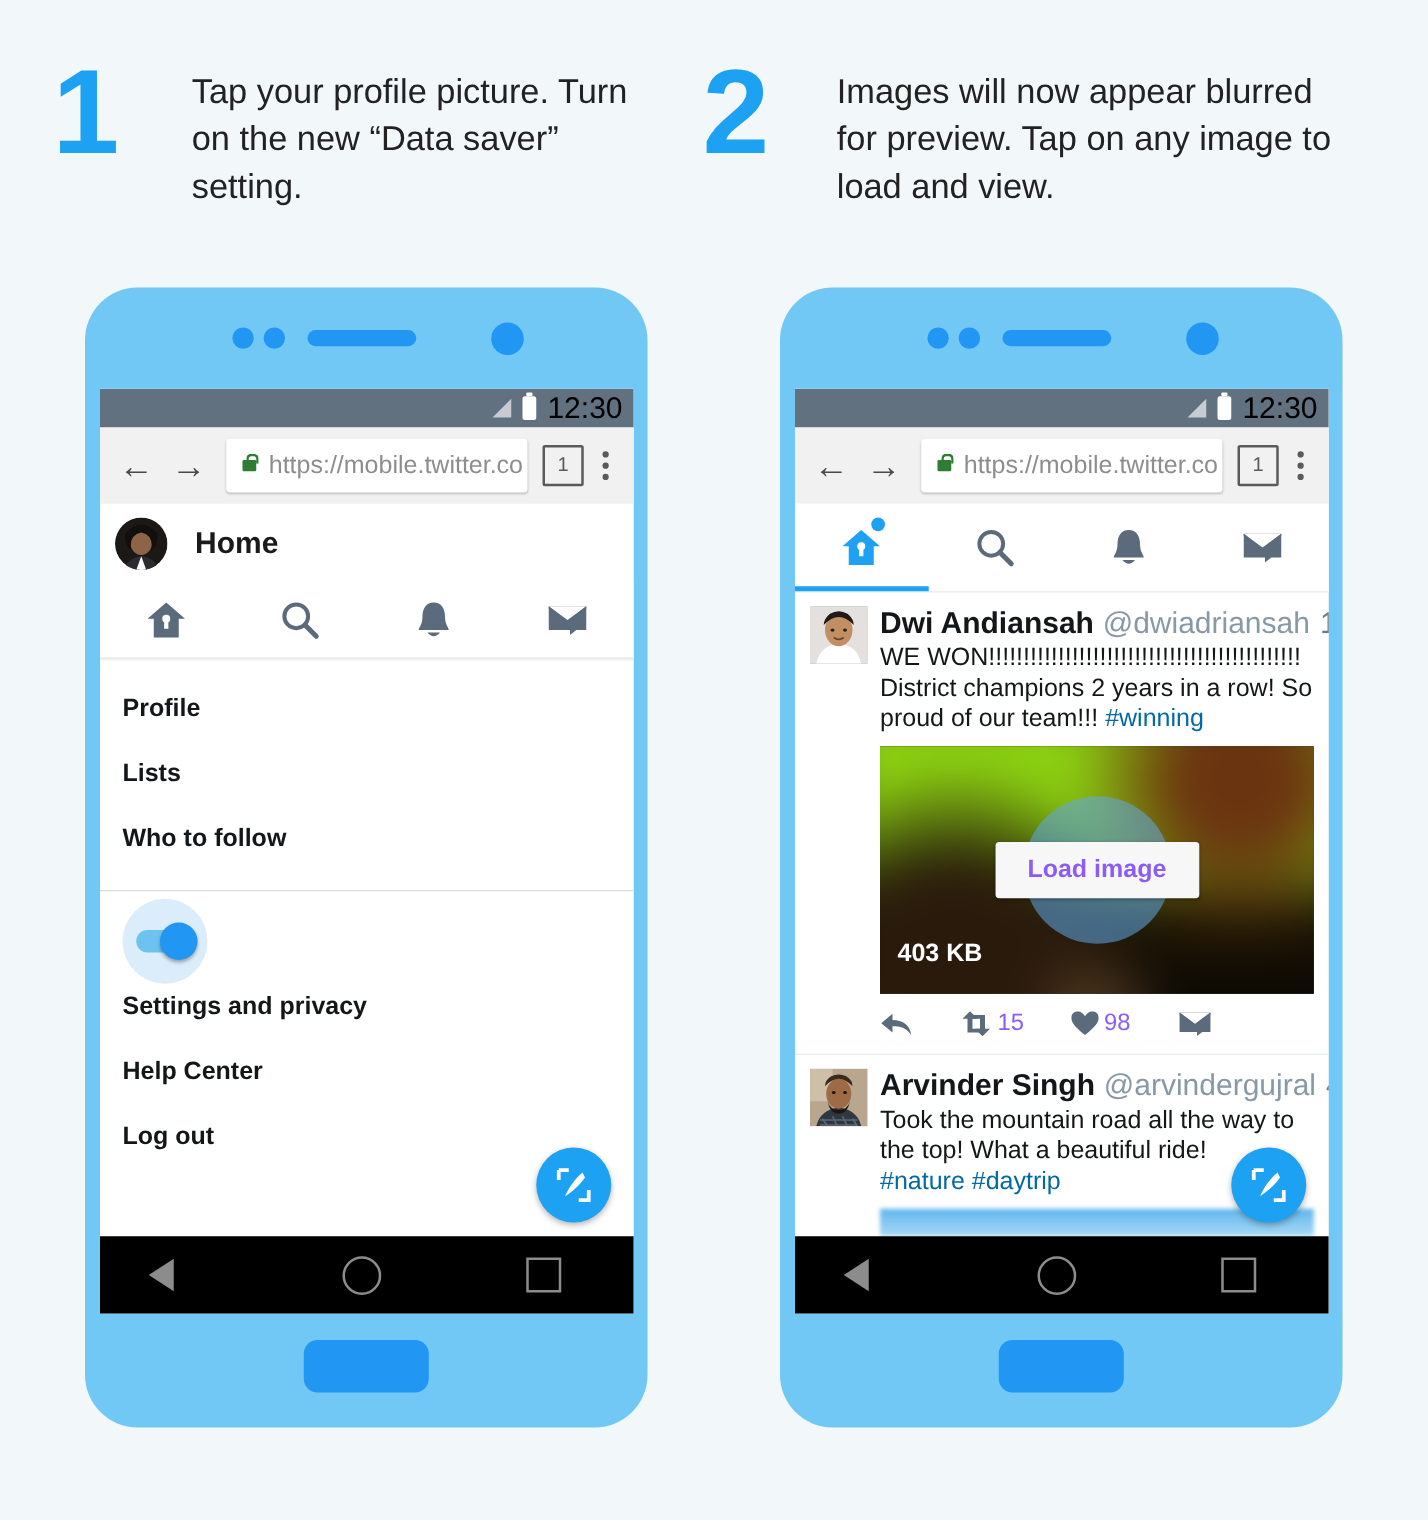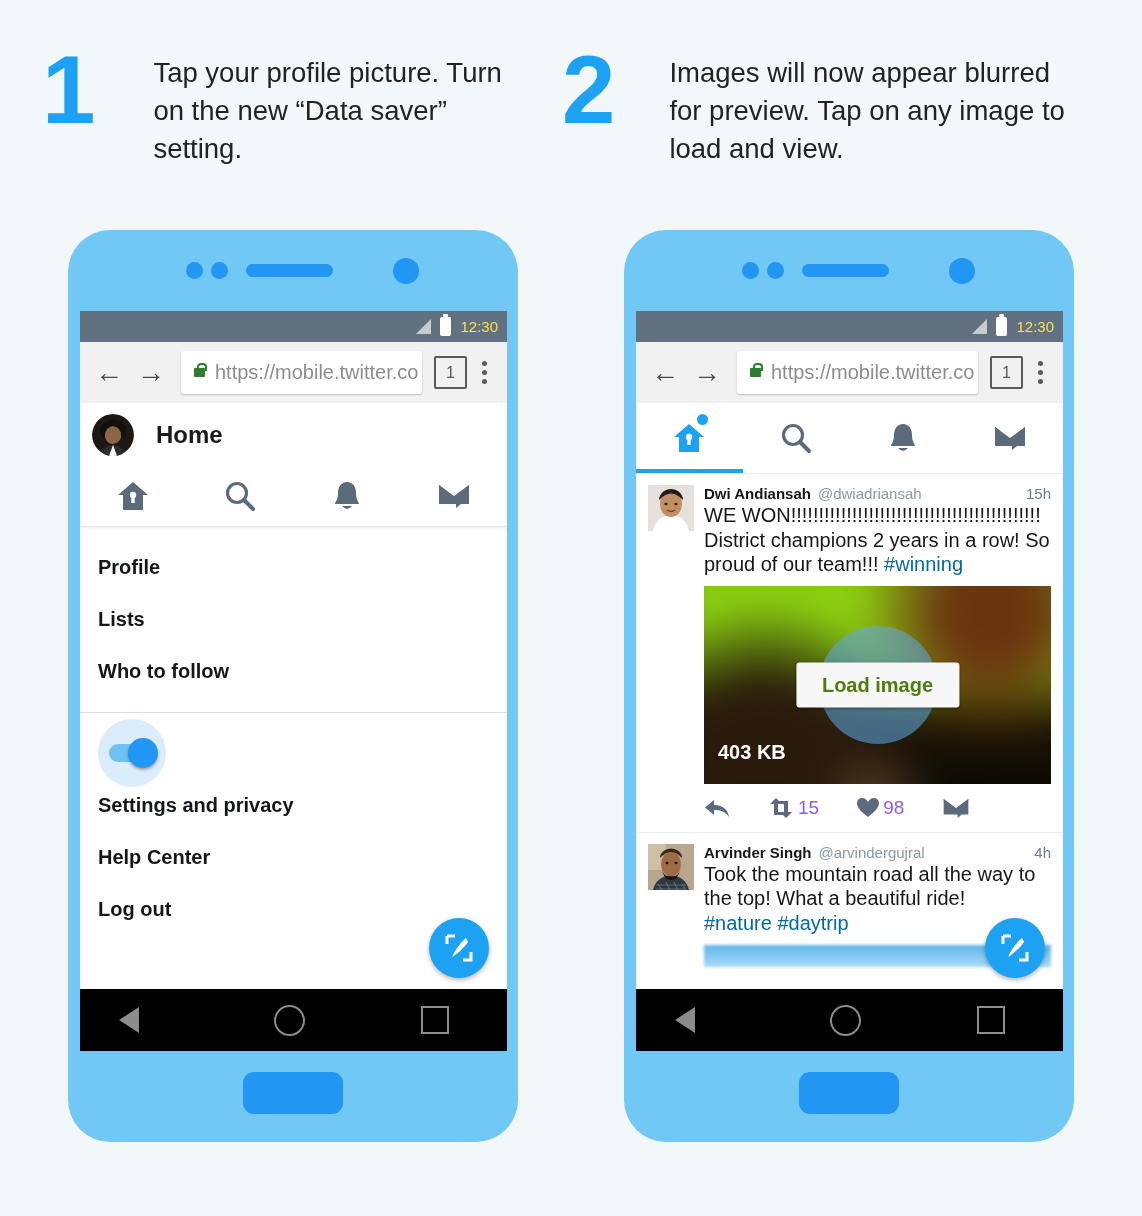--- a/index.html
+++ b/index.html
@@ -125,22 +125,22 @@
   }
   .sb-battery::before {
     content: "";
     position: absolute;
     left: 3px; top: -3px;
     width: 5px; height: 3px;
     background: #ffffff;
     border-radius: 1px;
   }
   .sb-time {
-    color: #fde047;
-    font-size: 15px;
+    color: #000000;
+    font-size: 24px;
   }
 
   
   .browser-bar {
     height: 61px;
     background: #f1f1f1;
     display: flex;
     align-items: center;
     padding: 0 8px;
     box-sizing: border-box;
@@ -328,21 +328,21 @@
     width: 46px; height: 46px;
     flex: none;
     margin-right: 10px;
     overflow: hidden;
     background: #cbbcae;
   }
   .tweet-body { flex: 1; min-width: 0; }
   .tweet-head {
     display: flex;
     align-items: baseline;
-    font-size: 15px;
+    font-size: 24px;
     white-space: nowrap;
   }
   .tweet-name { font-weight: bold; color: #14171a; }
   .tweet-handle { color: #8899a6; margin-left: 7px; }
   .tweet-time { color: #6a7b8a; margin-left: auto; padding-left: 8px; }
   .tweet-text {
     font-size: 20px;
     color: #14171a;
     line-height: 1.23;
     margin-top: 1px;
@@ -380,21 +380,21 @@
   }
   .load-image-btn {
     position: absolute;
     left: 50%; top: 50%;
     transform: translate(-50%,-50%);
     background: #f7f7f7;
     border-radius: 3px;
     padding: 11px 26px;
     font-size: 20px;
     font-weight: bold;
-    color: #4d7c0f;
+    color: #8b5cf6;
     box-shadow: 0 1px 3px rgba(0,0,0,0.3);
   }
   .media-size {
     position: absolute;
     left: 14px; bottom: 20px;
     color: #ffffff;
     font-size: 20px;
     font-weight: bold;
   }
 

